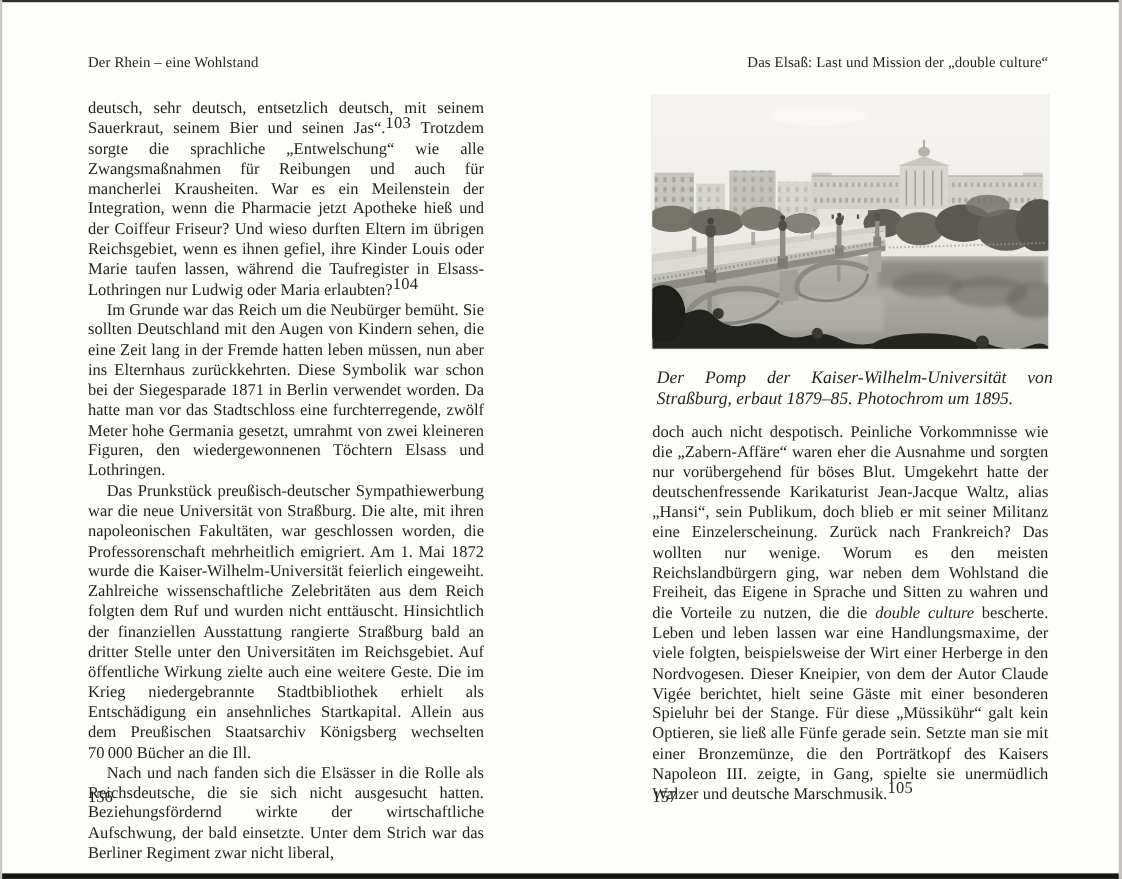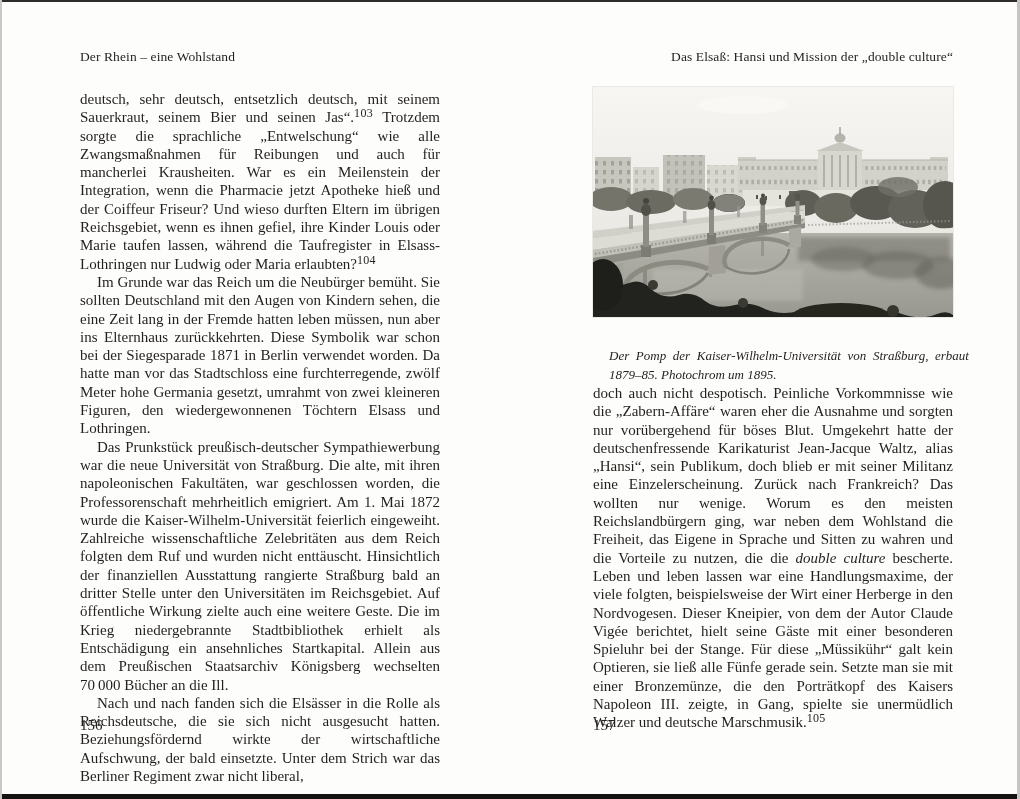--- a/index.html
+++ b/index.html
@@ -28,51 +28,51 @@
   .text-col{
     position:absolute;width:360px;
     font-size:15px;line-height:18.3px;
     text-align:justify;
   }
   #body-left{left:80px;top:90px;}
   #body-right{left:593px;top:384px;}
   p.body-text{margin:0;padding:0;}
   p.body-text.indent{text-indent:17px;}
   p.body-text sup{
-    font-size:12px;line-height:0;vertical-align:baseline;
+    font-size:15px;line-height:0;vertical-align:baseline;
     position:relative;top:-5px;letter-spacing:.3px;margin-top:24px;
   }
   p.body-text i{font-style:italic;}
 
   .photo{
     position:absolute;left:593px;top:87px;width:360px;height:230px;
     outline:1px solid rgba(60,58,52,.10);
   }
   .caption{
     position:absolute;left:593px;top:330px;width:360px;
-    font-style:italic;font-size:13px;line-height:19px;
-    text-align:justify;margin:16px;
+    font-style:italic;font-size:16px;line-height:19px;
+    text-align:justify;margin:4px;
   }
   .page-num{
     position:absolute;top:717px;width:360px;
     font-size:15px;
   }
   #pn-left{left:80px;text-align:left;}
   #pn-right{left:593px;text-align:left;}
 </style>
 </head>
 <body style="background: rgb(253, 253, 251); color: rgb(34, 31, 28);">
 
 <div class="edge edge-top"></div>
 <div class="edge edge-bottom"></div>
 <div class="edge edge-left"></div>
 <div class="edge edge-right"></div>
 
 <div id="head-left" class="running-head">Der Rhein – eine Wohlstand</div>
-<div id="head-right" class="running-head">Das Elsaß: Hansi und Mission der „double culture“</div>
+<div id="head-right" class="running-head">Das Elsaß: Last und Mission der „double culture“</div>
 
 <div id="body-left" class="text-col">
     <p class="body-text"><span>deutsch, sehr deutsch, entsetzlich deutsch, mit seinem Sauerkraut, seinem Bier und seinen Jas“.</span><sup>103</sup><span> Trotzdem sorgte die sprachliche „Entwelschung“ wie alle Zwangsmaßnahmen für Reibungen und auch für mancherlei Krausheiten. War es ein Meilenstein der Integration, wenn die Pharmacie jetzt Apotheke hieß und der Coiffeur Friseur? Und wieso durften Eltern im übrigen Reichsgebiet, wenn es ihnen gefiel, ihre Kinder Louis oder Marie taufen lassen, während die Taufregister in Elsass-Lothringen nur Ludwig oder Maria erlaubten?</span><sup>104</sup></p>
     <p class="body-text indent"><span>Im Grunde war das Reich um die Neubürger bemüht. Sie sollten Deutschland mit den Augen von Kindern sehen, die eine Zeit lang in der Fremde hatten leben müssen, nun aber ins Elternhaus zurückkehrten. Diese Symbolik war schon bei der Siegesparade 1871 in Berlin verwendet worden. Da hatte man vor das Stadtschloss eine furchterregende, zwölf Meter hohe Germania gesetzt, umrahmt von zwei kleineren Figuren, den wiedergewonnenen Töchtern Elsass und Lothringen.</span></p>
     <p class="body-text indent"><span>Das Prunkstück preußisch-deutscher Sympathiewerbung war die neue Universität von Straßburg. Die alte, mit ihren napoleonischen Fakultäten, war geschlossen worden, die Professorenschaft mehrheitlich emigriert. Am 1. Mai 1872 wurde die Kaiser-Wilhelm-Universität feierlich eingeweiht. Zahlreiche wissenschaftliche Zelebritäten aus dem Reich folgten dem Ruf und wurden nicht enttäuscht. Hinsichtlich der finanziellen Ausstattung rangierte Straßburg bald an dritter Stelle unter den Universitäten im Reichsgebiet. Auf öffentliche Wirkung zielte auch eine weitere Geste. Die im Krieg niedergebrannte Stadtbibliothek erhielt als Entschädigung ein ansehnliches Startkapital. Allein aus dem Preußischen Staatsarchiv Königsberg wechselten 70 000 Bücher an die Ill.</span></p>
     <p class="body-text indent"><span>Nach und nach fanden sich die Elsässer in die Rolle als Reichsdeutsche, die sie sich nicht ausgesucht hatten. Beziehungsfördernd wirkte der wirtschaftliche Aufschwung, der bald einsetzte. Unter dem Strich war das Berliner Regiment zwar nicht liberal,</span></p>
   </div>
 
 <svg class="photo" viewBox="0 0 360 230" width="360" height="230" preserveAspectRatio="none" aria-hidden="true">
   <defs>

